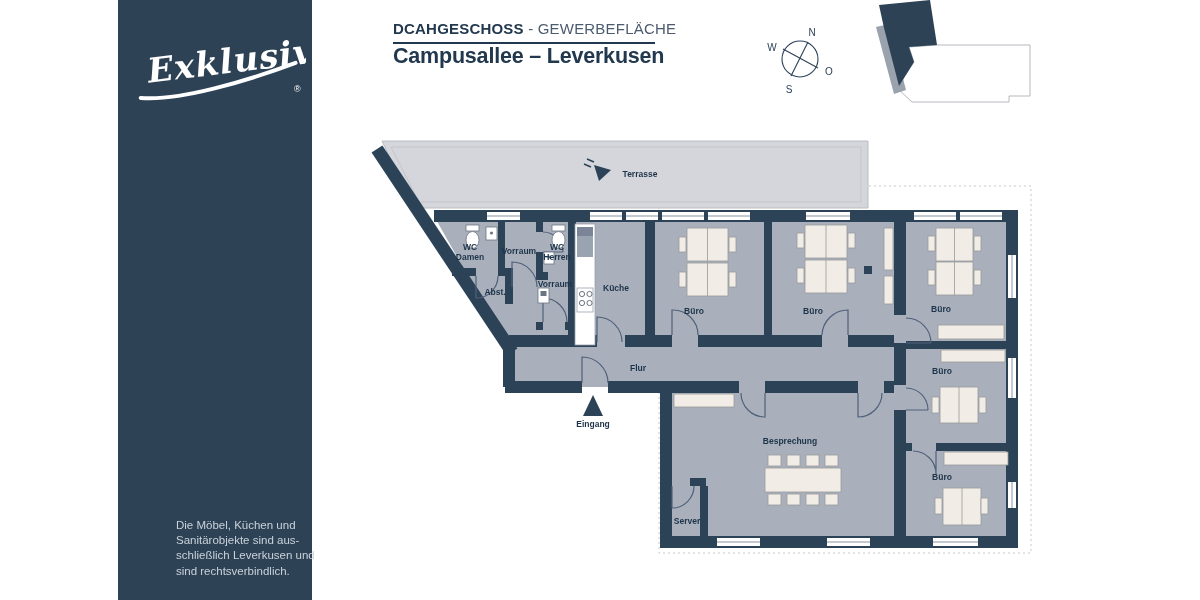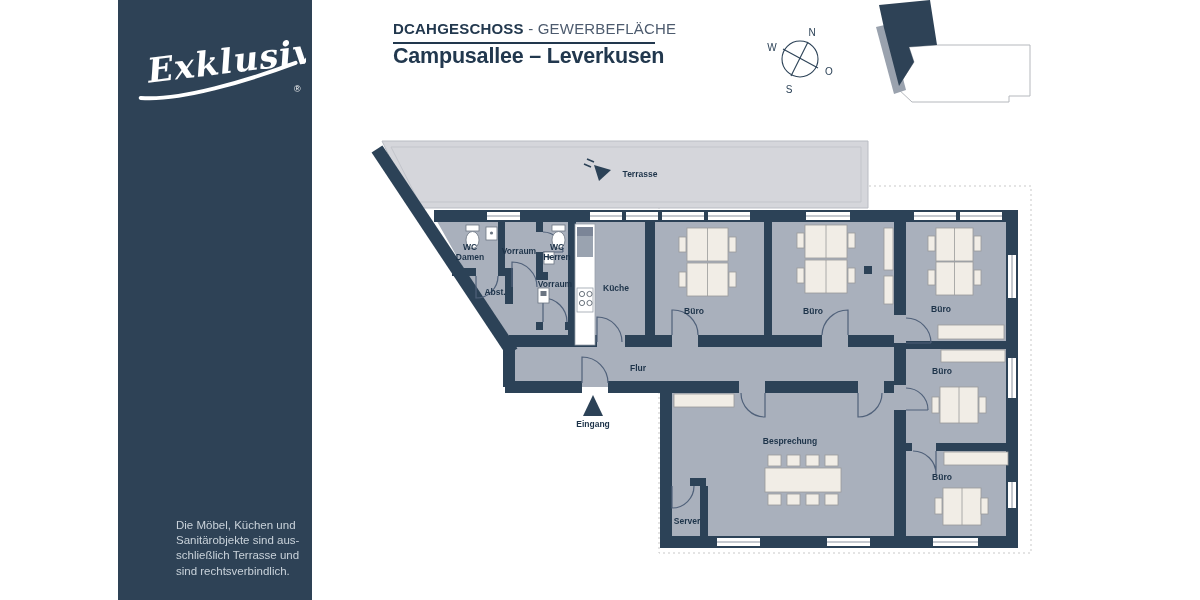--- a/index.html
+++ b/index.html
@@ -36,21 +36,21 @@
       <g transform="rotate(-7 85 45)">
         <text x="12" y="48" style="font-family:'DejaVu Serif',serif;font-style:italic;font-weight:700;font-size:34px;fill:#ffffff;letter-spacing:1px;">Exklusiv</text>
         <path d="M2,62 C40,70 110,58 160,46" stroke="#ffffff" stroke-width="4" fill="none" stroke-linecap="round"></path>
       </g>
       <text x="158" y="66" style="font-size:9px;fill:#ffffff;">®</text>
     </svg>
   </div>
   <div class="disclaimer">
     <div>Die Möbel, Küchen und</div>
     <div>Sanitärobjekte sind aus-</div>
-    <div>schließlich Terrasse und</div>
+    <div>schließlich Leverkusen und</div>
     <div>sind rechtsverbindlich.</div>
   </div>
 </div>
 
 <div class="header">
   <div class="line1">
     <span class="strong">DCAHGESCHOSS</span>
     <span class="light">-</span>
     <span class="light">GEWERBEFLÄCHE</span>
   </div>

